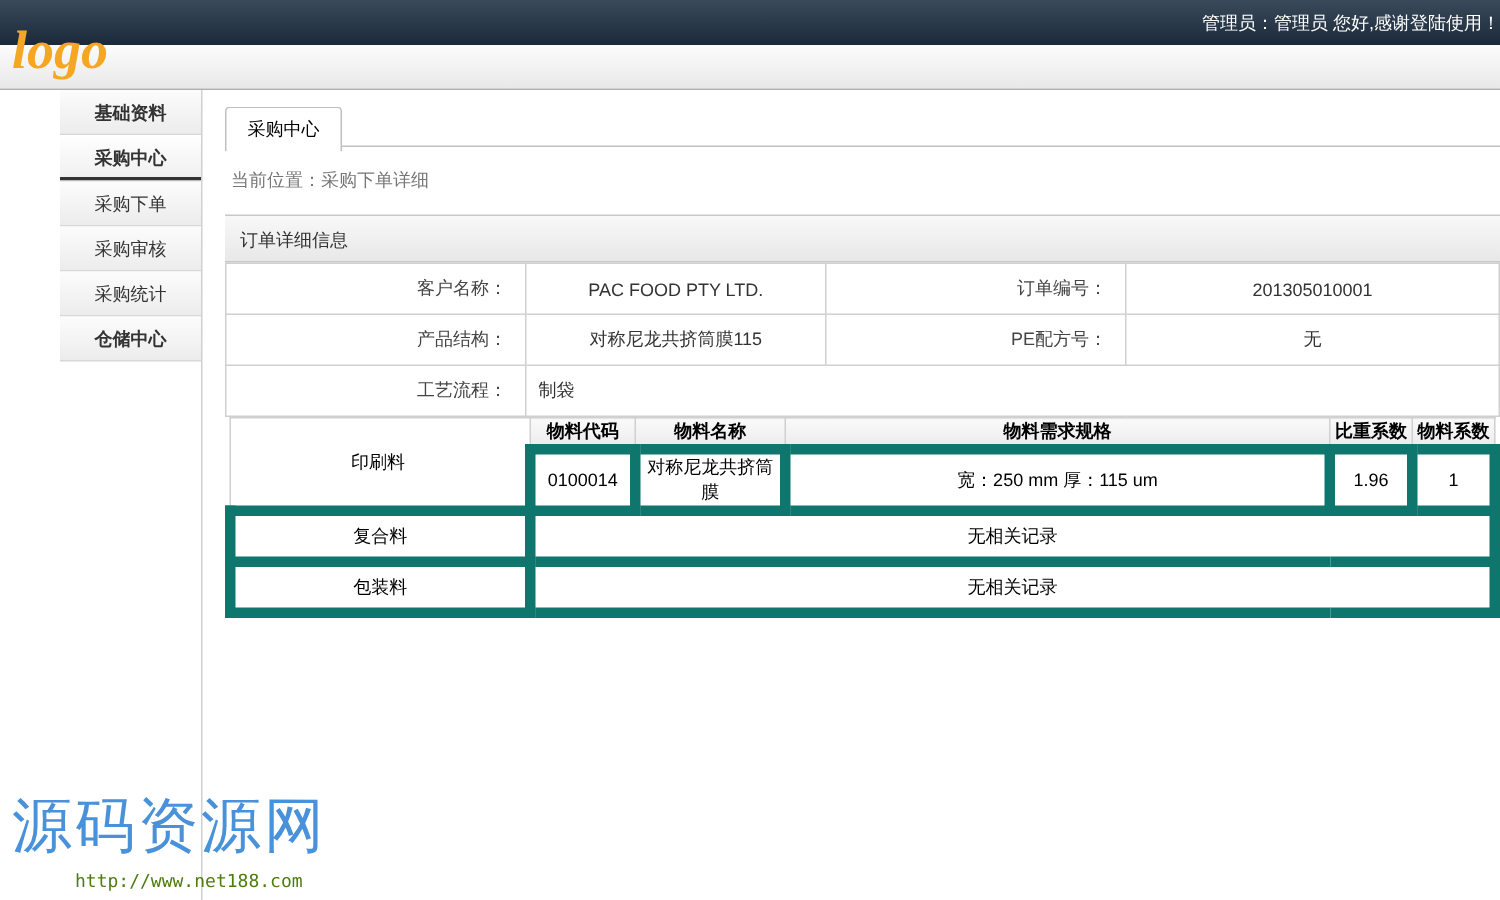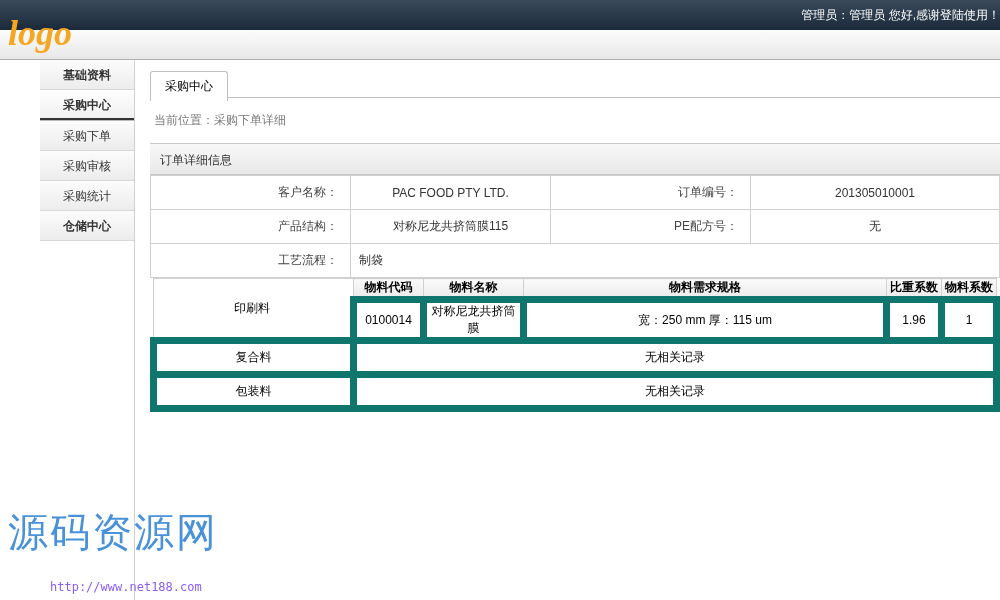--- a/index.html
+++ b/index.html
@@ -30,22 +30,22 @@
 table.detail { width: 100%; border-collapse: collapse; }
 table.detail td { border: 1px solid #d0d0d0; height: 34px; text-align: center; font-size: 12px; color: #333; margin-left: 30px; }
 table.detail td.lbl { text-align: right; padding-right: 12px; color: #444; }
 table.detail td.val { text-align: center; }
 table.detail td.val-left { text-align: left; padding-left: 8px; }
 
 table.mat { width: 100%; border-collapse: collapse; }
 table.mat th { border: 1px solid #d0d0d0; height: 20px; background: linear-gradient(to bottom, #fafafa, #ececec); font-weight: bold; font-size: 12px; }
 table.mat td { border: 7px solid #0f766e; height: 34px; text-align: center; font-size: 12px; }
 
-.watermark { position: absolute; left: 8px; bottom: 40px; font-family: "KaiTi","STKaiti",serif; font-size: 40px; color: #2a7fd4; opacity: 0.85; letter-spacing: 2px; pointer-events: none; }
-.watermark-url { position: absolute; left: 50px; bottom: 6px; font-size: 12px; color: #8b5cf6; font-family: monospace; pointer-events: none; }
+.watermark { position: absolute; left: 8px; bottom: 22px; font-family: "KaiTi","STKaiti",serif; font-size: 40px; color: #2a7fd4; opacity: 0.85; letter-spacing: 2px; pointer-events: none; }
+.watermark-url { position: absolute; left: 50px; bottom: 6px; font-size: 12px; color: #4d7c0f; font-family: monospace; pointer-events: none; }
 </style>
 </head>
 <body>
 
 <div class="top-bar">
   <span>管理员：管理员 您好,感谢登陆使用！</span>
 </div>
 
 <div class="logo-bar">
   <div class="logo">logo</div>

